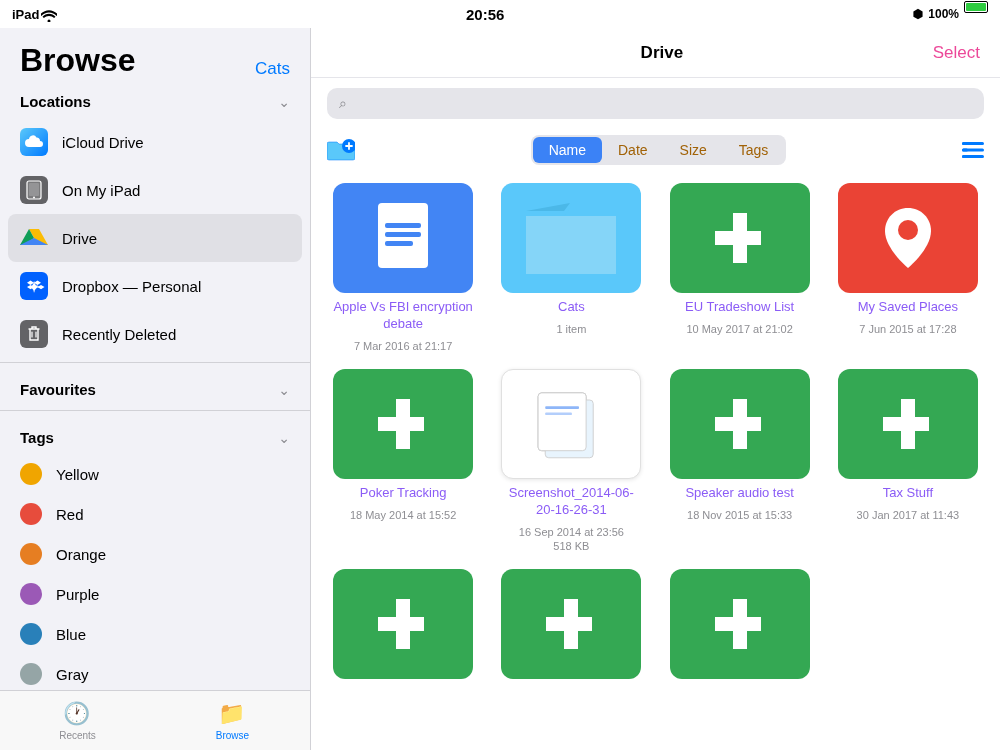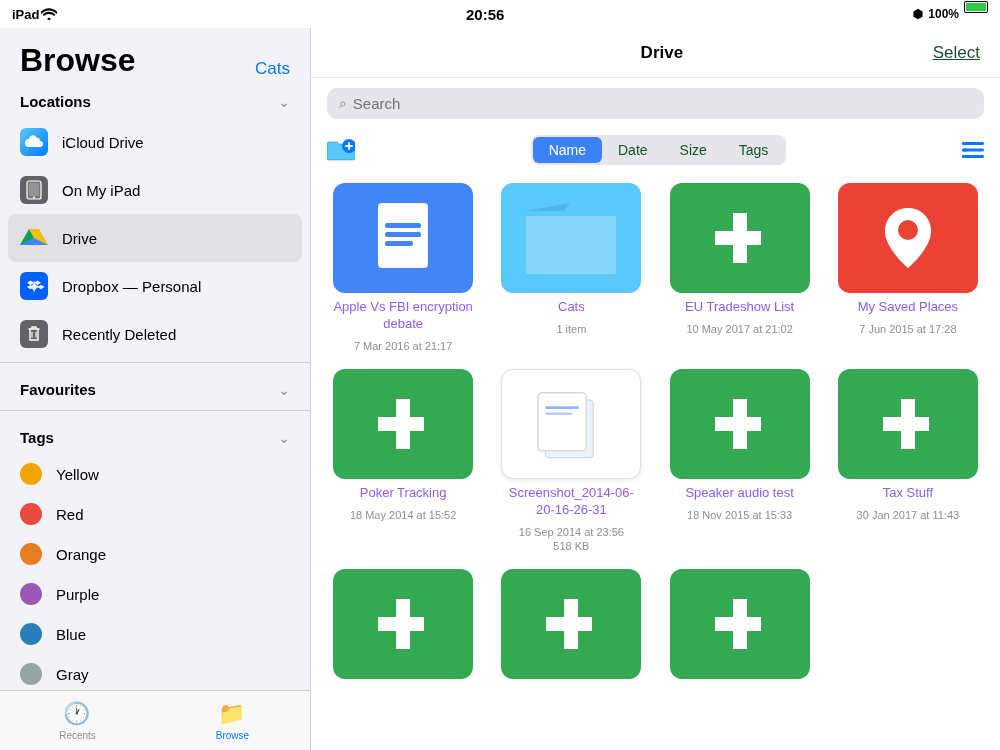--- a/index.html
+++ b/index.html
@@ -2,21 +2,21 @@
 <html><head>
   <meta charset="utf-8">
   <style>
     * { box-sizing: border-box; margin: 0; padding: 0; }
     body { font-family: -apple-system, 'SF Pro Text', 'Helvetica Neue', Arial, sans-serif; background: #fff; width: 1000px; height: 750px; overflow: hidden; display: flex; flex-direction: column; }
 
     
     .status-bar {
       height: 28px; background: #fff; display: flex; align-items: center; justify-content: space-between; padding: 0 12px; font-size: 13px; font-weight: 600; flex-shrink: 0;
     }
-    .status-left { display: flex; align-items: center; gap: 2px; }
+    .status-left { display: flex; align-items: flex-end; gap: 2px; }
     .status-right { display: flex; align-items: center; gap: 5px; font-size: 12px; }
     .battery-body { width: 24px; height: 12px; border: 1.5px solid #000; border-radius: 2px; position: relative; display: flex; align-items: center; }
     .battery-fill { width: 20px; height: 8px; background: #2ecc40; margin: 0 1px; border-radius: 1px; }
     .battery-tip { width: 2px; height: 5px; background: #000; border-radius: 0 1px 1px 0; margin-left: 1px; }
 
     
     .main { display: flex; flex: 1; overflow: hidden; }
 
     
     .sidebar { width: 311px; background: #f2f2f7; border-right: 1px solid #d1d1d6; display: flex; flex-direction: column; overflow: hidden; }
@@ -44,32 +44,32 @@
     .tab-icon { font-size: 22px; color: #8e8e93; }
     .tab-icon.active { color: #007aff; }
     .tab-label { font-size: 10px; color: #8e8e93; }
     .tab-label.active { color: #007aff; }
 
     
     .content { flex: 1; display: flex; flex-direction: column; overflow: hidden; background: #fff; }
 
     .content-header { height: 50px; display: flex; align-items: center; justify-content: space-between; padding: 0 20px; border-bottom: 1px solid #e5e5ea; }
     .content-title { font-size: 17px; font-weight: 600; color: #000; }
-    .select-btn { color: #14532d; font-size: 17px; background: none; border: none; cursor: pointer; text-decoration: underline; }
+    .select-btn { color: #ec4899; font-size: 17px; background: none; border: none; cursor: pointer; }
 
     .search-bar { padding: 10px 16px; }
     .search-input-wrap { background: #e5e5ea; border-radius: 10px; display: flex; align-items: center; gap: 6px; padding: 7px 12px; }
     .search-glass { color: #8e8e93; font-size: 14px; }
     .search-input { background: transparent; border: none; outline: none; font-size: 15px; color: #8e8e93; flex: 1; }
 
     .toolbar { display: flex; align-items: center; justify-content: space-between; padding: 6px 16px 10px; }
     .toolbar-left { display: flex; align-items: center; }
     .new-folder-btn { font-size: 22px; color: #007aff; background: none; border: none; cursor: pointer; }
     .sort-tabs { display: flex; background: #e5e5ea; border-radius: 8px; padding: 2px; gap: 0; }
-    .sort-tab { padding: 5px 16px; font-size: 14px; border-radius: 6px; cursor: pointer; color: #14532d; background: transparent; border: none; }
+    .sort-tab { padding: 5px 16px; font-size: 14px; border-radius: 6px; cursor: pointer; color: #a16207; background: transparent; border: none; }
     .sort-tab.active { background: #3b82f6; color: #fff; font-weight: 400; text-align: right; }
     .list-view-btn { color: #007aff; font-size: 20px; background: none; border: none; cursor: pointer; }
 
     .files-grid { flex: 1; overflow-y: auto; padding: 8px 16px 16px; display: grid; grid-template-columns: repeat(4, 1fr); gap: 16px; align-content: start; }
 
     .file-item { display: flex; flex-direction: column; align-items: center; gap: 6px; cursor: pointer; }
 
     .file-name { font-size: 13px; color: #8b5cf6; text-align: center; line-height: 1.3; max-width: 140px; }
     .file-meta { font-size: 11px; color: #8e8e93; text-align: center; line-height: 1.3; }
 
@@ -242,21 +242,20 @@
 
     <div class="content-header">
       <div style="width:60px;"></div>
       <span class="content-title">Drive</span>
       <button class="select-btn">Select</button>
     </div>
 
     <div class="search-bar">
       <div class="search-input-wrap">
         <span class="search-glass">⌕</span>
-        <input class="search-input" type="text" placeholder="Search" style="">
       </div>
     </div>
 
     <div class="toolbar">
       <div class="toolbar-left">
         <button class="new-folder-btn">
           <svg width="28" height="24" viewBox="0 0 28 24">
             <path d="M2 4h8l2 2h14a2 2 0 012 2v12a2 2 0 01-2 2H2a2 2 0 01-2-2V6a2 2 0 012-2z" fill="#5ac8fa" stroke="#007aff" stroke-width="0.5"></path>
             <circle cx="22" cy="8" r="7" fill="#007aff"></circle>
             <path d="M22 5v6M19 8h6" stroke="#fff" stroke-width="1.8" stroke-linecap="round"></path>

